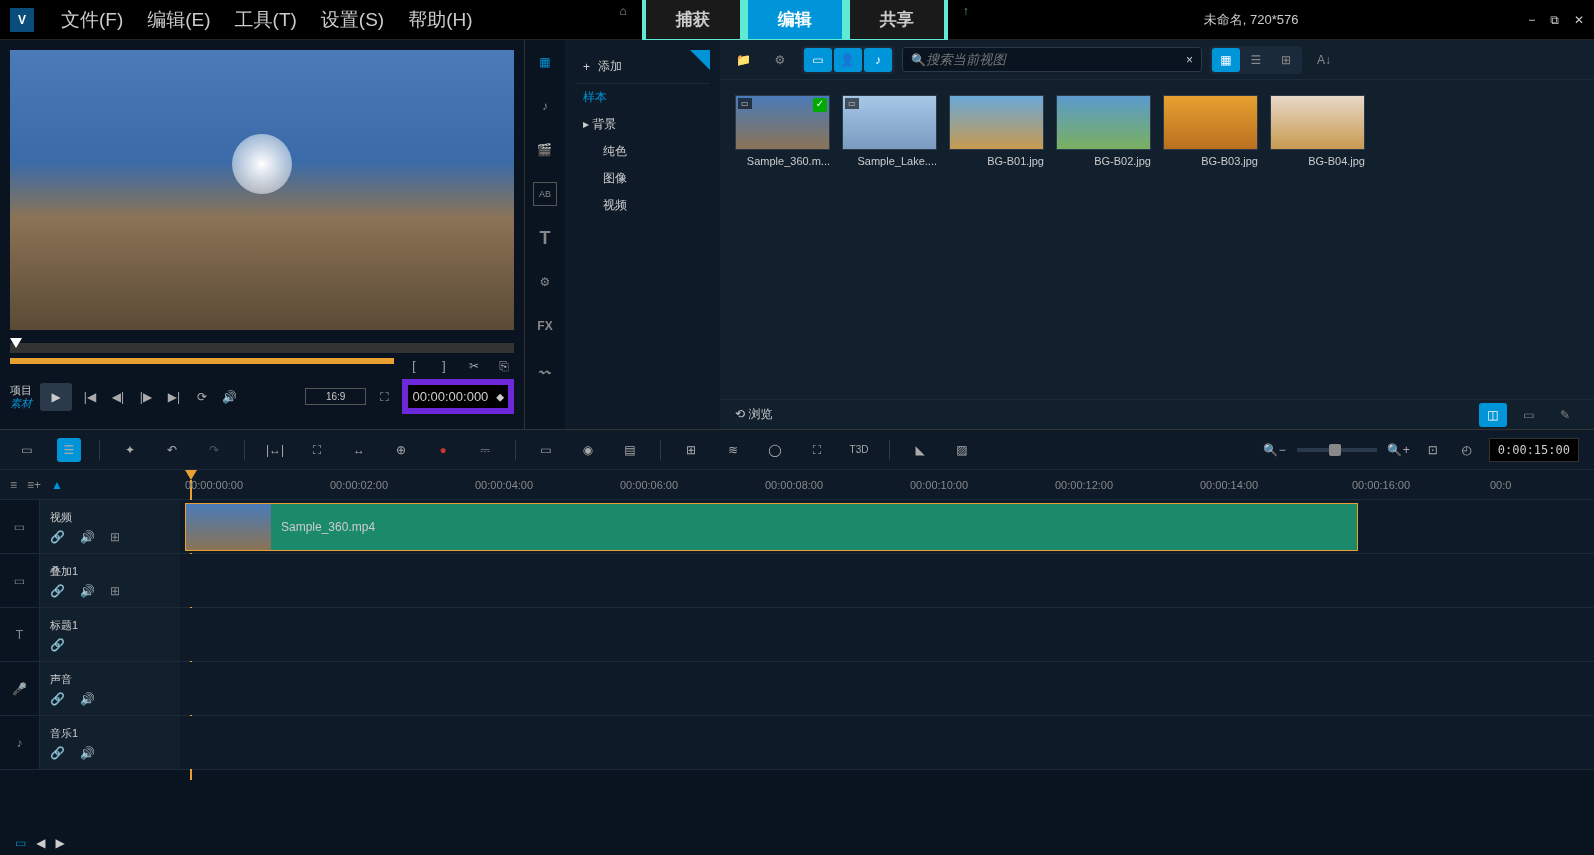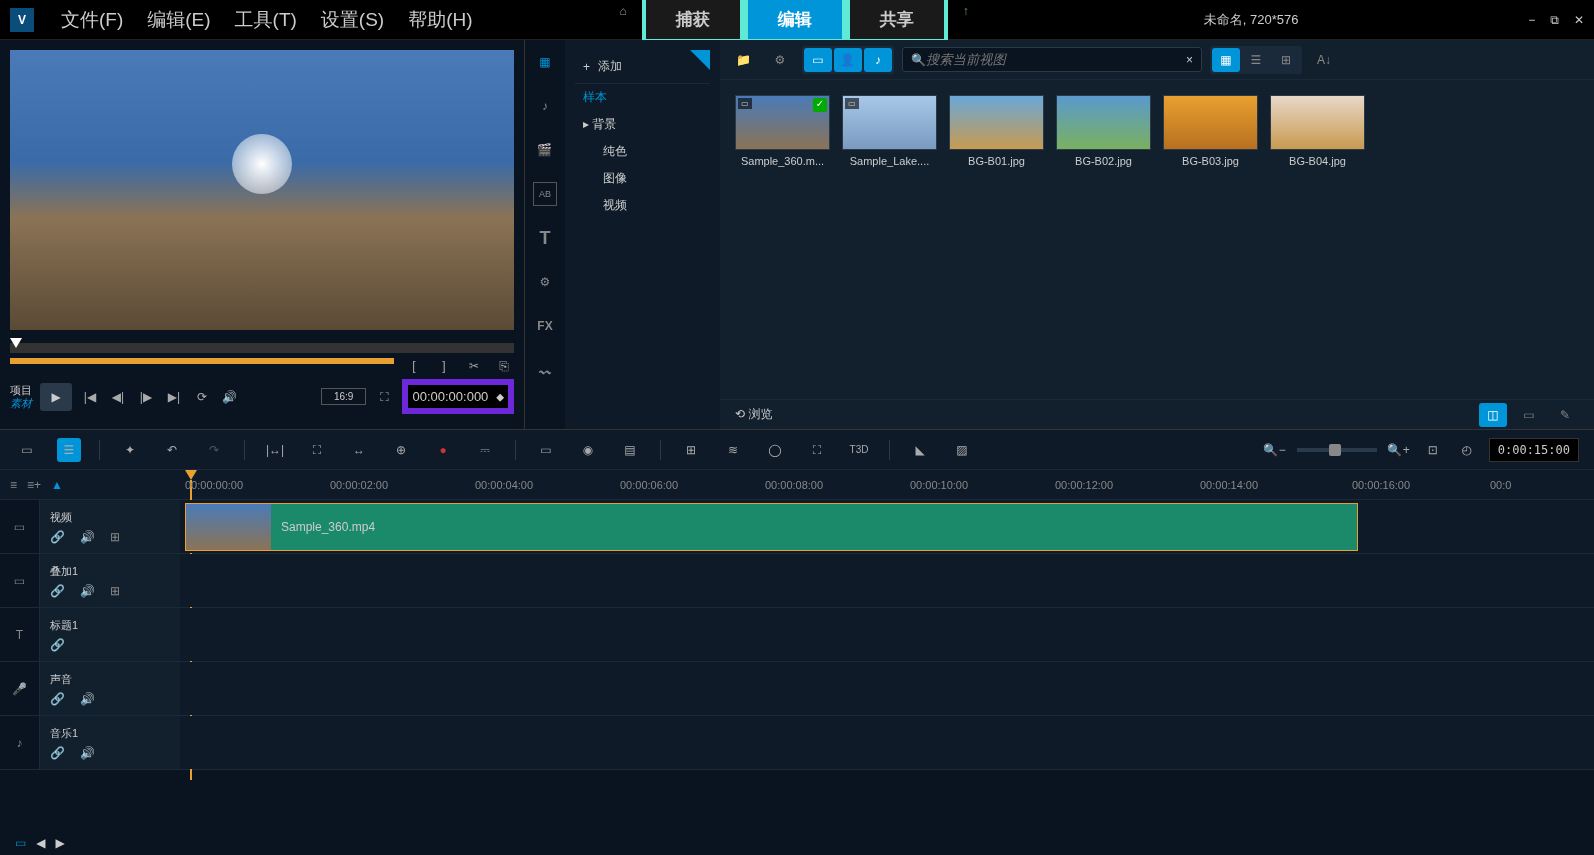--- a/index.html
+++ b/index.html
@@ -19,21 +19,21 @@
 .preview-video::before{content:"";position:absolute;top:30%;left:50%;width:60px;height:60px;background:radial-gradient(circle,#fff,rgba(255,255,255,0.3));border-radius:50%;transform:translateX(-50%);}
 .scrub-bar{height:10px;background:#333;position:relative;margin:5px 0;}
 .scrub-bar::before{content:"";position:absolute;left:0;top:-5px;width:0;height:0;border-left:6px solid transparent;border-right:6px solid transparent;border-top:10px solid #fff;}
 .trim-bar{height:6px;background:#e8a030;margin-bottom:10px;position:relative;}
 .preview-controls{display:flex;align-items:center;gap:8px;padding:5px 0;}
 .pc-label{font-size:11px;display:flex;flex-direction:column;line-height:13px;}
 .pc-label .l2{color:#0095d9;font-style:italic;}
 .play-btn{width:32px;height:28px;background:#2a3a4a;display:flex;align-items:center;justify-content:center;border-radius:3px;cursor:pointer;}
 .pc-icon{width:20px;text-align:center;cursor:pointer;color:#aaa;}
 .pc-right{margin-left:auto;display:flex;align-items:center;gap:8px;}
-.aspect-box{border:1px solid #555;padding:2px 12px;font-size:10px;}
+.aspect-box{border:1px solid #555;padding:2px 20px;font-size:10px;}
 .timecode-box{background:#000;border:6px solid #6d28d9;padding:4px 4px;font-family:monospace;font-size:13px;}
 .library-panel{flex:1;background:#12202e;display:flex;flex-direction:column;}
 .lib-sidebar{width:40px;background:#0a1420;display:flex;flex-direction:column;align-items:center;padding-top:10px;gap:20px;}
 .lib-side-icon{width:24px;height:24px;display:flex;align-items:center;justify-content:center;color:#888;cursor:pointer;}
 .lib-side-icon.active{color:#0095d9;}
 .lib-content{flex:1;display:flex;}
 .lib-tree{width:155px;background:#0e1a28;padding:10px;}
 .lib-tree-header{display:flex;align-items:center;gap:8px;padding:8px;border-bottom:1px solid #1a2a3a;position:relative;}
 .lib-tree-header .pin{position:absolute;right:0;top:0;width:0;height:0;border-top:20px solid #0095d9;border-left:20px solid transparent;}
 .tree-item{padding:5px 8px;cursor:pointer;}
@@ -44,21 +44,21 @@
 .tb-icon{width:28px;height:24px;display:flex;align-items:center;justify-content:center;cursor:pointer;color:#888;border-radius:3px;}
 .tb-icon.blue{background:#0095d9;color:#fff;}
 .tb-group{display:flex;gap:2px;background:#1a2a3a;border-radius:3px;padding:2px;}
 .search-box{flex:1;max-width:300px;display:flex;align-items:center;background:#0a1420;border:1px solid #2a3a4a;padding:4px 8px;border-radius:3px;}
 .search-box input{flex:1;background:transparent;border:none;color:#ccc;font-style:italic;outline:none;}
 .lib-grid{flex:1;padding:15px;display:flex;gap:12px;flex-wrap:wrap;align-content:flex-start;}
 .lib-item{width:95px;display:flex;flex-direction:column;align-items:center;gap:5px;}
 .lib-thumb{width:95px;height:55px;background:#4a6a8a;position:relative;border:1px solid #2a3a4a;}
 .lib-thumb.selected::after{content:"✓";position:absolute;top:2px;right:2px;background:#0a0;color:#fff;width:14px;height:14px;font-size:10px;text-align:center;border-radius:2px;}
 .lib-thumb .badge{position:absolute;top:2px;left:2px;background:rgba(0,0,0,0.6);padding:1px 3px;font-size:8px;}
-.lib-caption{font-size:11px;text-align:center;white-space:nowrap;overflow:hidden;text-overflow:ellipsis;width:100%;}
+.lib-caption{font-size:11px;text-align:right;white-space:nowrap;overflow:hidden;text-overflow:ellipsis;width:100%;}
 .lib-footer{height:30px;display:flex;align-items:center;padding:0 15px;border-top:1px solid #1a2a3a;justify-content:space-between;}
 .timeline-area{height:425px;background:#0a1420;display:flex;flex-direction:column;}
 .tl-toolbar{height:40px;background:#0e1a28;display:flex;align-items:center;padding:0 15px;gap:18px;border-bottom:1px solid #1a2a3a;}
 .tl-tb-icon{width:24px;height:24px;display:flex;align-items:center;justify-content:center;cursor:pointer;color:#aaa;}
 .tl-tb-icon.active{background:#0095d9;border-radius:3px;}
 .tl-tb-sep{width:1px;height:20px;background:#2a3a4a;}
 .zoom-area{margin-left:auto;display:flex;align-items:center;gap:10px;}
 .zoom-slider{width:80px;height:4px;background:#2a3a4a;position:relative;}
 .zoom-slider::before{content:"";position:absolute;left:40%;top:-4px;width:12px;height:12px;background:#888;border-radius:2px;}
 .tl-duration{font-family:monospace;background:#000;padding:4px 8px;border:1px solid #333;}

